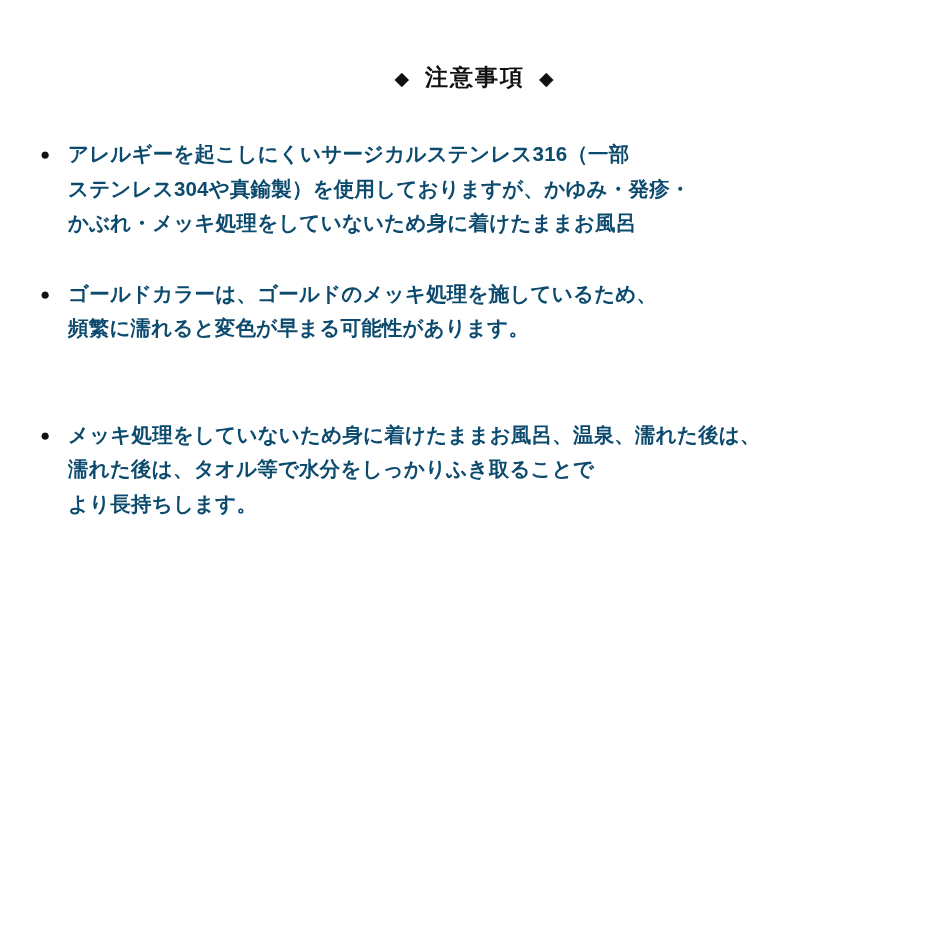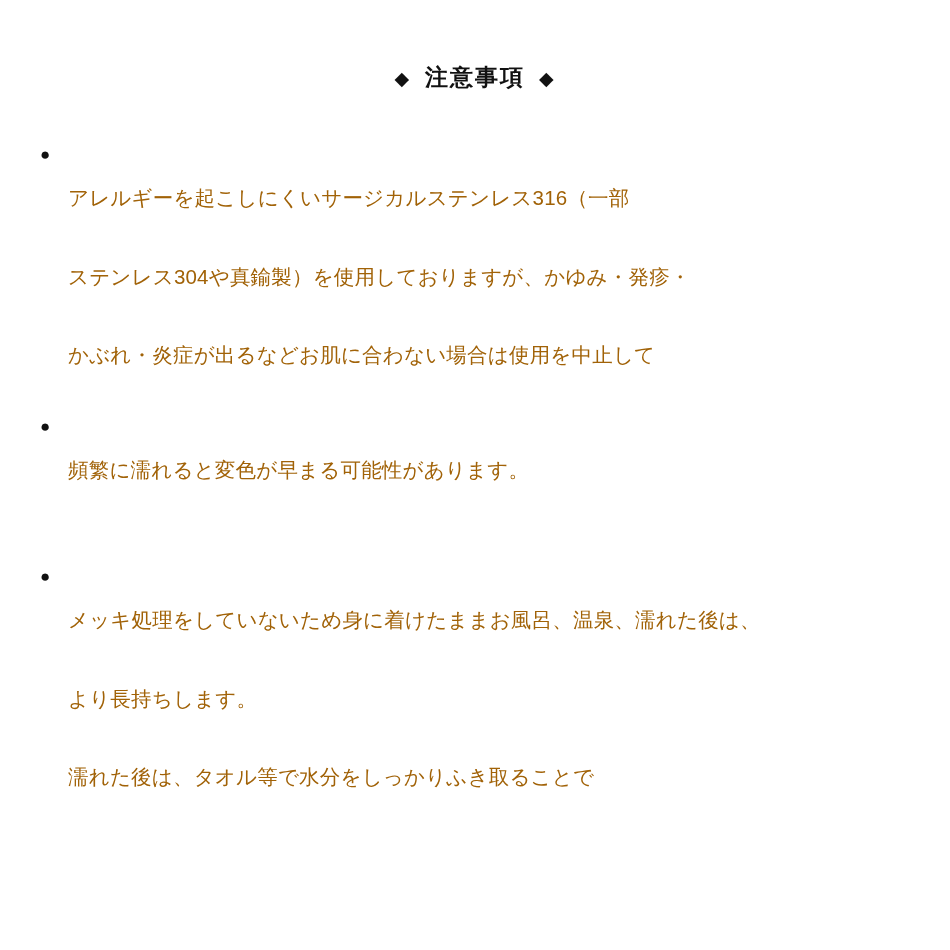--- a/index.html
+++ b/index.html
@@ -65,59 +65,59 @@
     color: #111111;
     text-align: left;
     padding-top: 1px;
   }
   .note-body {
     flex: 1 1 auto;
   }
   .note-line {
     font-size: 20.5px;
     line-height: 34.5px;
-    font-weight: 400;
-    color: #a16207;
+    font-weight: 700;
+    color: #0c4a6e;
     letter-spacing: 0.2px;
     white-space: pre;
-    margin-top: 44px;
   }
 </style>
 </head>
 <body>
 
 <div class="page">
 
   <div class="doc-title">
     <span class="diamond">◆</span>
     <span>注意事項</span>
     <span class="diamond">◆</span>
   </div>
 
   <div class="notes">
 
     <div class="note-item">
       <span class="bullet">●</span>
       <div class="note-body">
         <div class="note-line">アレルギーを起こしにくいサージカルステンレス316（一部</div>
         <div class="note-line">ステンレス304や真鍮製）を使用しておりますが、かゆみ・発疹・</div>
-        <div class="note-line">かぶれ・炎症が出るなどお肌に合わない場合は使用を中止して</div>
+        <div class="note-line">かぶれ・メッキ処理をしていないため身に着けたままお風呂</div>
       </div>
     </div>
 
     <div class="note-item">
       <span class="bullet">●</span>
       <div class="note-body">
+        <div class="note-line">ゴールドカラーは、ゴールドのメッキ処理を施しているため、</div>
         <div class="note-line">頻繁に濡れると変色が早まる可能性があります。</div>
       </div>
     </div>
 
     <div class="note-item gap-large">
       <span class="bullet">●</span>
       <div class="note-body">
         <div class="note-line">メッキ処理をしていないため身に着けたままお風呂、温泉、濡れた後は、</div>
+        <div class="note-line">濡れた後は、タオル等で水分をしっかりふき取ることで</div>
         <div class="note-line">より長持ちします。</div>
-        <div class="note-line">濡れた後は、タオル等で水分をしっかりふき取ることで</div>
       </div>
     </div>
 
   </div>
 </div>
 
 </body></html>

